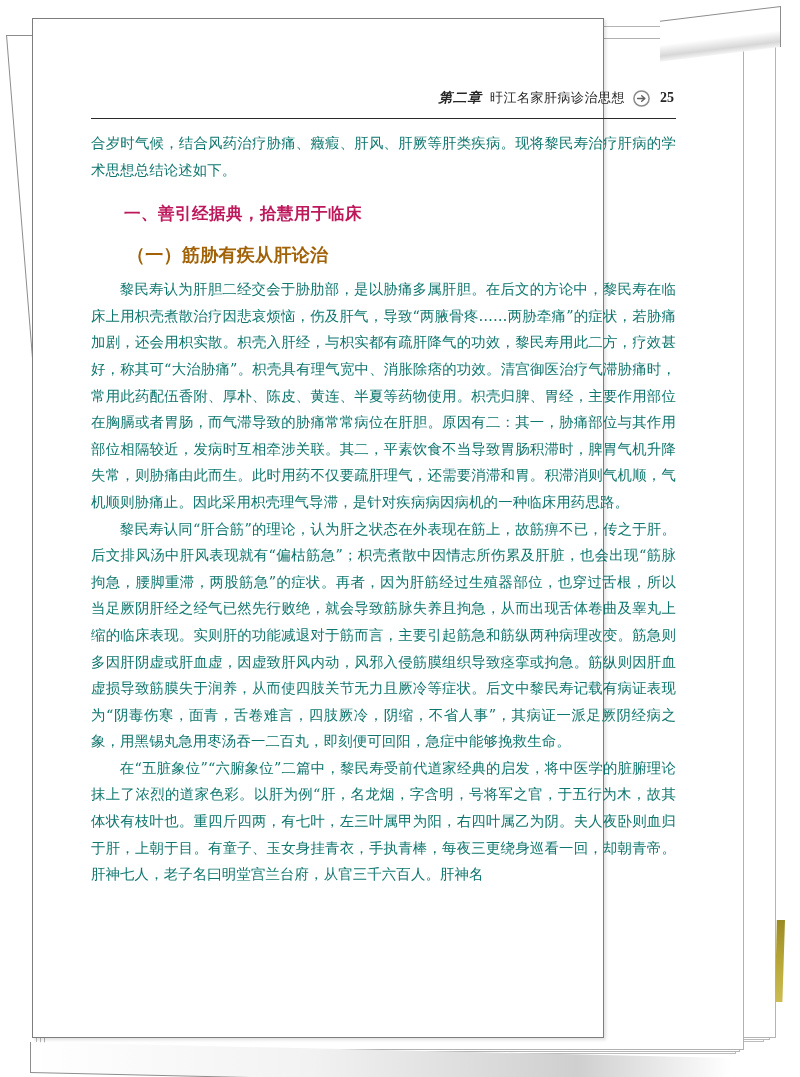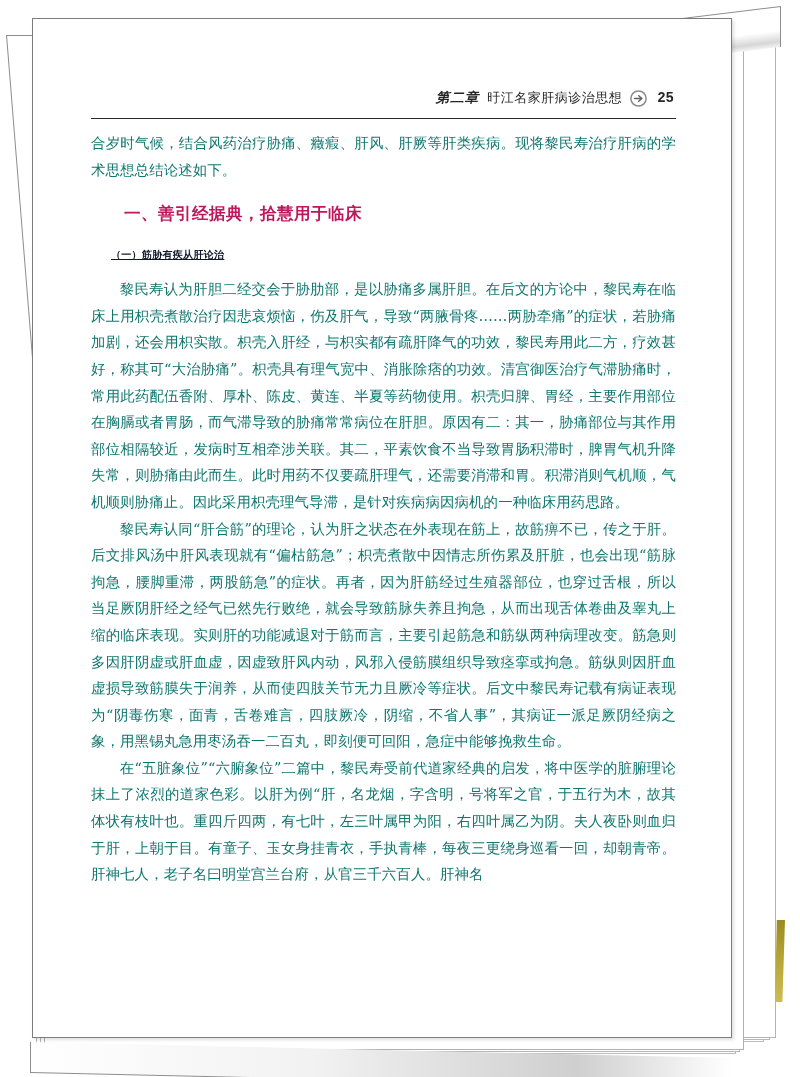--- a/index.html
+++ b/index.html
@@ -99,21 +99,21 @@
     background: linear-gradient(to right, #ffffff 0%, #f2f2f2 40%, #cfcfcf 78%, #ffffff 100%);
     transform: skewY(1.3deg);
     transform-origin: left bottom;
   }
 
   
   .page {
     position: absolute;
     left: 32px;
     top: 18px;
-    width: 700px;
+    width: 572px;
     height: 1020px;
     background: #ffffff;
     border: 1px solid #7d7d7d;
     box-sizing: border-box;
     box-shadow: 2px 2px 3px rgba(0,0,0,0.12);
   }
 
   .content {
     position: absolute;
     left: 58px;
@@ -147,21 +147,21 @@
     display: inline-flex;
     align-items: center;
     justify-content: center;
     width: 17px;
     height: 17px;
     flex: 0 0 auto;
   }
   .runhead .pgnum {
     font-size: 14px;
     font-weight: 700;
-    font-family: Liberation Mono, monospace;
+    font-family: Liberation Serif, serif;
     margin-left: 2px;
   }
 
   .rule {
     border: 0;
     border-top: 1px solid #2a2a2a;
     margin: 0 0 11px 0;
   }
 
   p.body {
@@ -182,28 +182,27 @@
     line-height: 26px;
     font-weight: 700;
     color: #be185d;
     text-indent: 2em;
     font-family: "DejaVu Sans", "Liberation Sans", sans-serif;
     letter-spacing: 0.5px;
   }
 
   h3.h2num {
     margin: 15px 0 8px 0;
-    font-size: 10px;
+    font-size: 18px;
     line-height: 26px;
     font-weight: 700;
-    color: #0f172a;
+    color: #a16207;
     text-indent: 2em;
     font-family: "DejaVu Serif", "Liberation Serif", serif;
     letter-spacing: 0.3px;
-    text-decoration: underline;
   }
 </style>
 </head>
 <body>
 
 <div class="stack stack-r3"></div>
 <div class="stack stack-r2"></div>
 <div class="stack stack-r1"></div>
 <div class="stack stack-b3"></div>
 <div class="stack stack-b2"></div>

